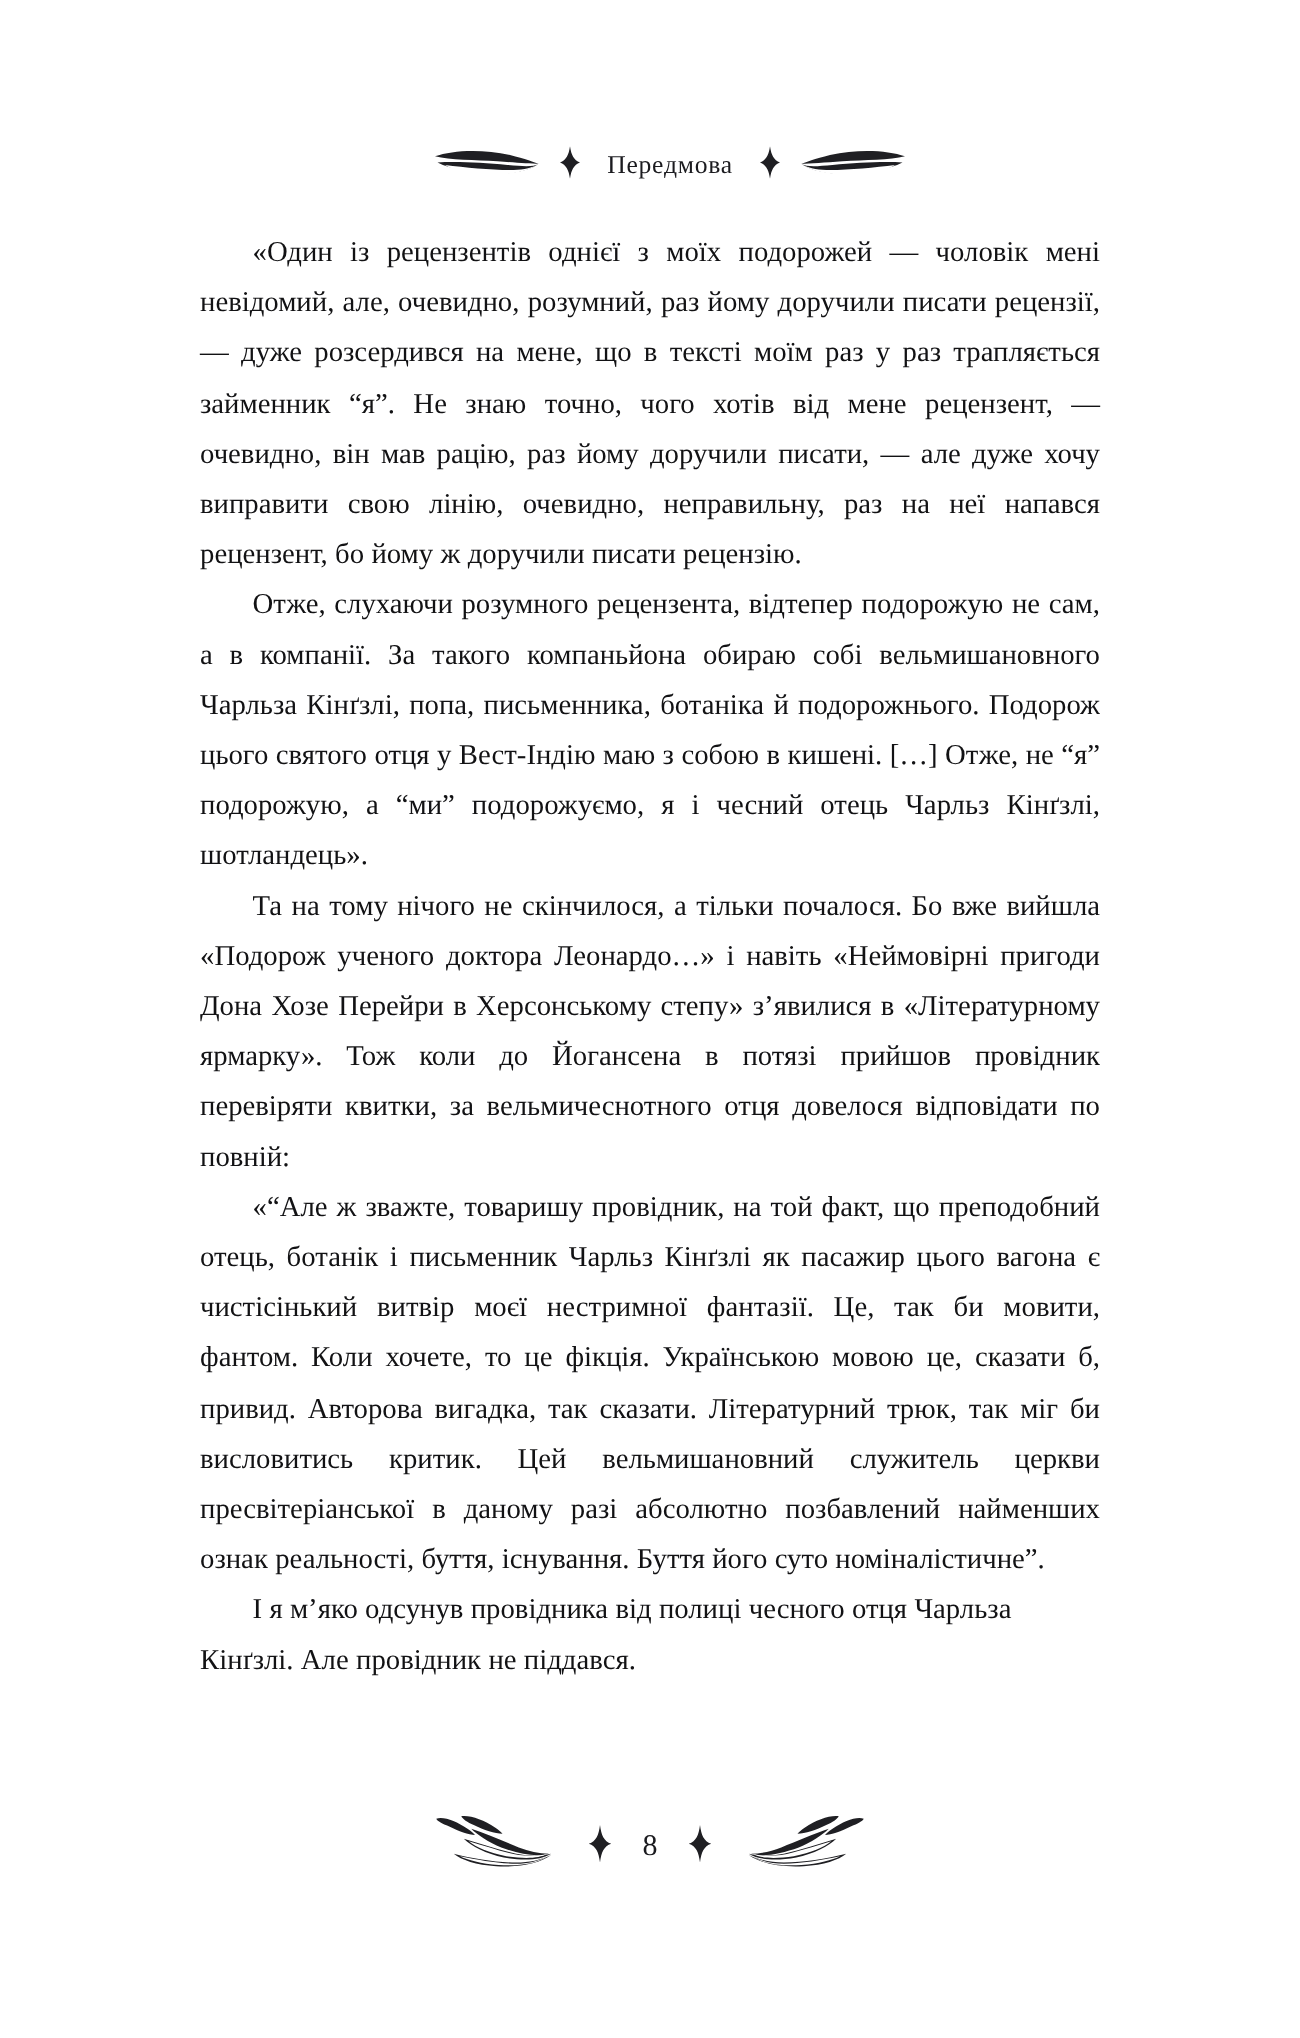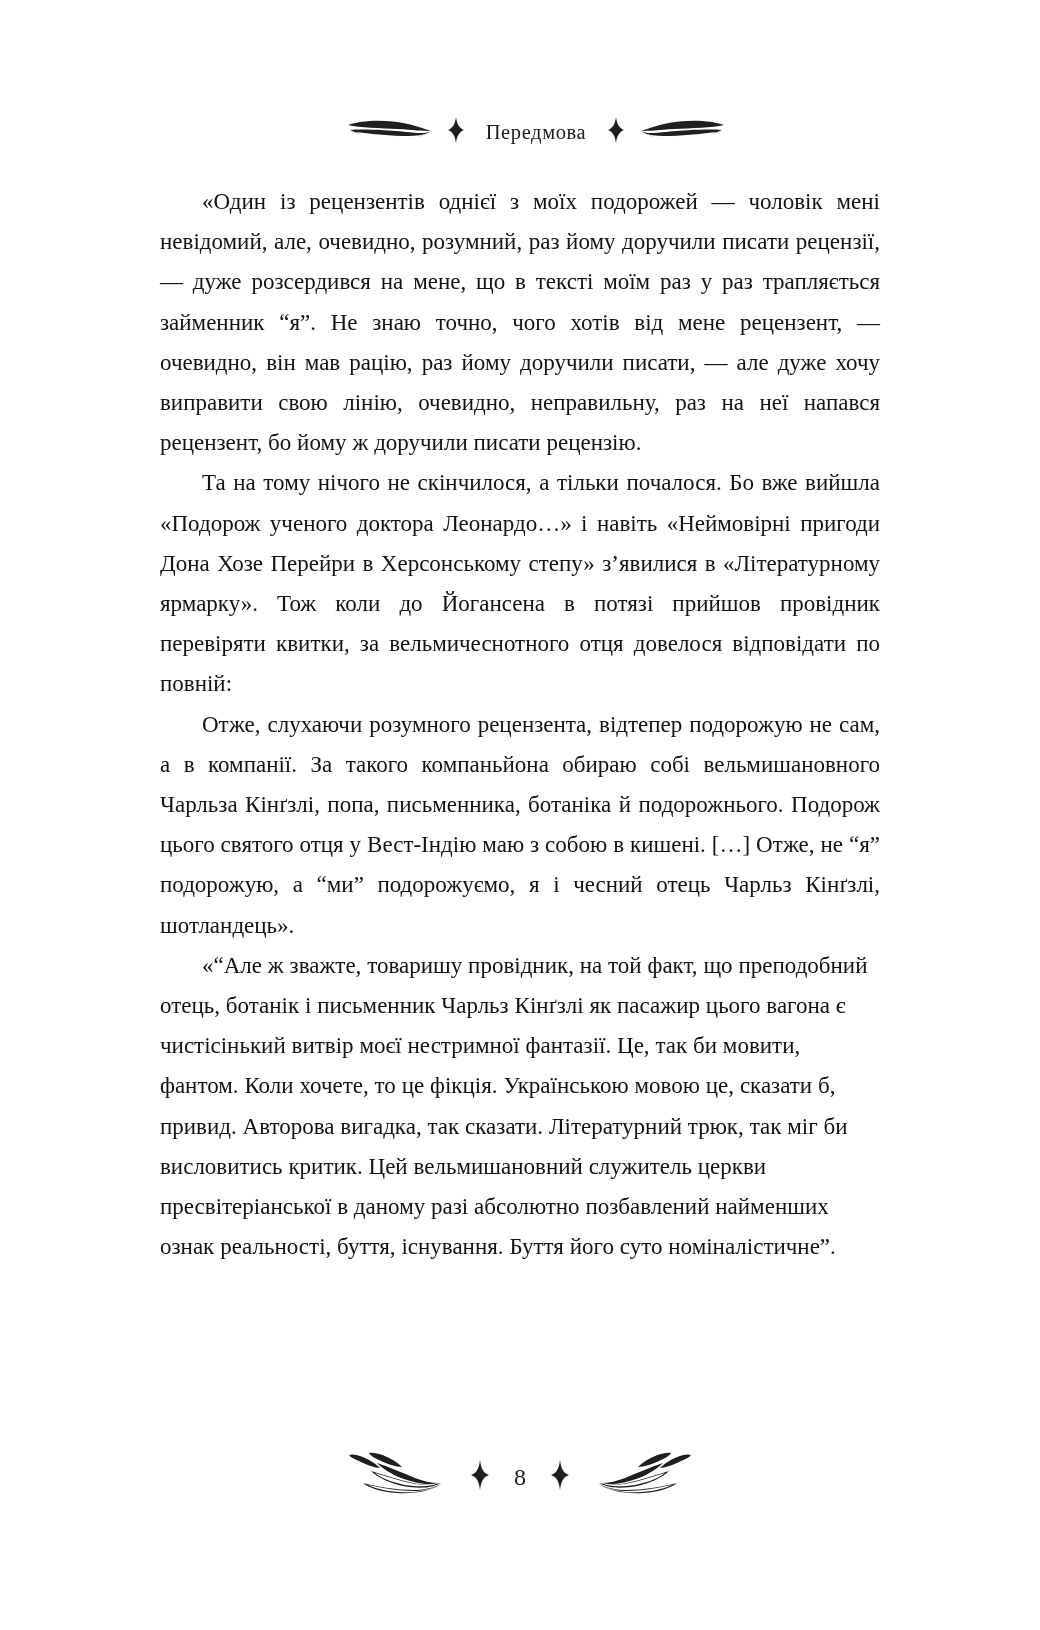--- a/index.html
+++ b/index.html
@@ -130,23 +130,24 @@
         <path d="M2 8 C16 3, 40 2, 62 7 C74 10, 82 13, 85 14 C78 14, 66 13, 52 12 C34 11, 14 11, 2 8 Z" fill="#1f1f23"></path>
         <path d="M4 13 C18 12, 40 13, 60 15 C72 16, 80 17, 85 14 C80 18, 70 21, 56 22 C36 23, 16 19, 4 13 Z" fill="#1f1f23"></path>
         <path d="M10 15 C26 17, 46 19, 62 19 C70 19, 78 18, 84 15 C76 20, 62 23, 46 23 C30 23, 18 20, 10 15 Z" fill="#ffffff"></path>
       </svg>
     </span>
 
   </div>
 
   <div class="text-column">
     <p class="para">«Один із рецензентів однієї з моїх подорожей — чоловік мені невідомий, але, очевидно, розумний, раз йому доручили писати рецензії, — дуже розсердився на мене, що в тексті моїм раз у раз трапляється займенник “я”. Не знаю точно, чого хотів від мене рецензент, — очевидно, він мав рацію, раз йому доручили писати, — але дуже хочу виправити свою лінію, очевидно, неправильну, раз на неї напався рецензент, бо йому ж доручили писати рецензію.</p>
+    <p class="para">Отже, слухаючи розумного рецензента, відтепер подорожую не сам, а в компанії. За такого компаньйона обираю собі вельмишановного Чарльза Кінґзлі, попа, письменника, ботаніка й подорожнього. Подорож цього святого отця у Вест-Індію маю з собою в кишені. […] Отже, не “я” подорожую, а “ми” подорожуємо, я і чесний отець Чарльз Кінґзлі, шотландець».</p>
     <p class="para">Та на тому нічого не скінчилося, а тільки почалося. Бо вже вийшла «Подорож ученого доктора Леонардо…» і навіть «Неймовірні пригоди Дона Хозе Перейри в Херсонському степу» з’явилися в «Літературному ярмарку». Тож коли до Йогансена в потязі прийшов провідник перевіряти квитки, за вельмичеснотного отця довелося відповідати по повній:</p>
-    <p class="para">Отже, слухаючи розумного рецензента, відтепер подорожую не сам, а в компанії. За такого компаньйона обираю собі вельмишановного Чарльза Кінґзлі, попа, письменника, ботаніка й подорожнього. Подорож цього святого отця у Вест-Індію маю з собою в кишені. […] Отже, не “я” подорожую, а “ми” подорожуємо, я і чесний отець Чарльз Кінґзлі, шотландець».</p>
     <p class="para">«“Але ж зважте, товаришу провідник, на той факт, що преподобний отець, ботанік і письменник Чарльз Кінґзлі як пасажир цього вагона є чистісінький витвір моєї нестримної фантазії. Це, так би мовити, фантом. Коли хочете, то це фікція. Українською мовою це, сказати б, привид. Авторова вигадка, так сказати. Літературний трюк, так міг би висловитись критик. Цей вельмишановний служитель церкви пресвітеріанської в даному разі абсолютно позбавлений найменших ознак реальності, буття, існування. Буття його суто номіналістичне”.</p>
+    <p class="para">І я м’яко одсунув провідника від полиці чесного отця Чарльза Кінґзлі. Але провідник не піддався.</p>
   </div>
 
   <div class="folio">
 
     <span class="orn-wheat">
       <svg width="112" height="52" viewBox="0 0 112 52" aria-hidden="true">
         <path d="M8 6 C14 4, 24 8, 33 14 C36 16, 38 18, 39 19 C34 19, 26 16, 18 12 C13 10, 9 8, 8 6 Z" fill="#1f1f23"></path>
         <path d="M28 4 C35 3, 46 7, 55 13 C58 15, 60 17, 61 18 C55 18, 46 15, 38 11 C33 9, 29 6, 28 4 Z" fill="#1f1f23"></path>
         <path d="M36 14 C48 18, 62 24, 74 29 C82 32, 90 34, 98 34 C88 37, 74 34, 60 29 C50 25, 41 19, 36 14 Z" fill="#1f1f23"></path>
         <path d="M30 22 C44 26, 58 31, 72 34 C82 36, 92 36, 100 34 C92 39, 78 40, 62 37 C48 34, 36 28, 30 22 Z" fill="#1f1f23"></path>

